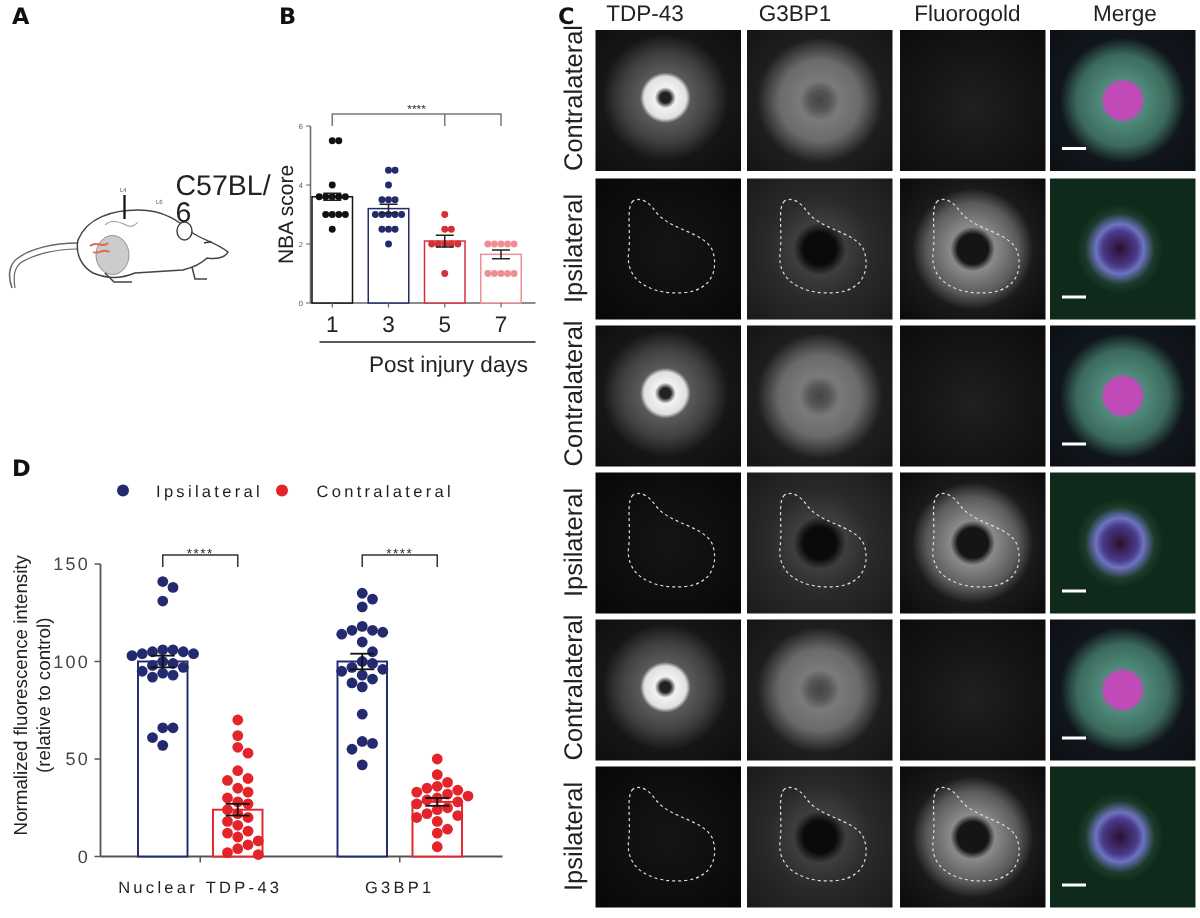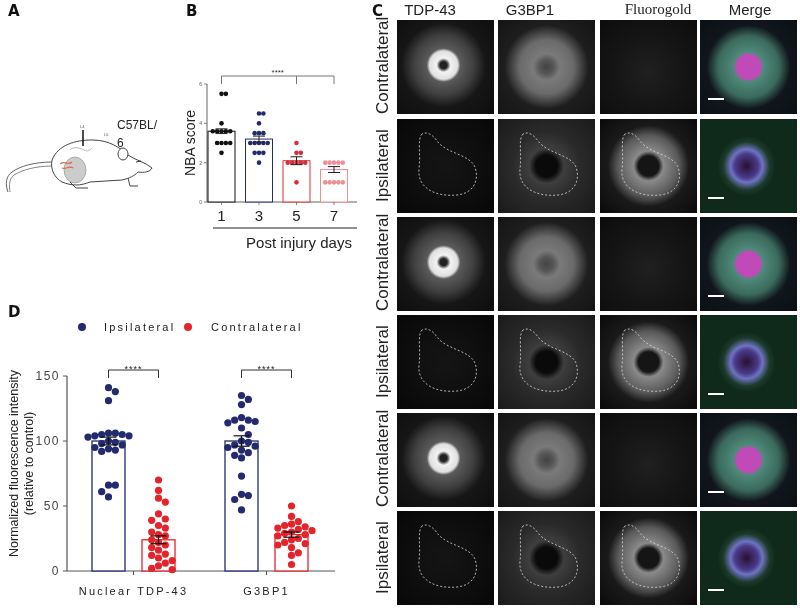--- a/index.html
+++ b/index.html
@@ -34,21 +34,21 @@
 
     <path d="M83,20 L83,36" stroke="#111" stroke-width="1.5"></path>
 
     <path d="M60,54 C65,50 68,56 72,52 M62,58 C66,60 69,55 73,58" fill="none" stroke="#e06a4a" stroke-width="1.3"></path>
 
     <path d="M70,40 C74,36 80,38 84,40 C88,42 90,40 92,38" fill="none" stroke="#999" stroke-width="0.7"></path>
     <text x="80" y="18" font-size="4" fill="#555">L4</text>
     <text x="104" y="26" font-size="4" fill="#555">L6</text>
   </svg>
 </div>
-<div class="abs" style="left:117px;top:116px;font-size:12px;line-height:18px;color:#222;">
+<div class="abs" style="left:117px;top:116px;font-size:19px;line-height:18px;color:#222;">
   <div>C57BL/</div>
   <div>6</div>
 </div>
 
 <div class="panel-letter" style="left:186px;top:2px;">B</div>
 <div class="abs" style="left:175px;top:70px;width:195px;height:190px;">
   <svg id="chartB" width="195" height="190">
       <line x1="32" y1="14" x2="32" y2="132" stroke="#666" stroke-width="1"></line>
       <line x1="32" y1="132" x2="182" y2="132" stroke="#666" stroke-width="1"></line>
       <line x1="29" y1="132" x2="32" y2="132" stroke="#666" stroke-width="0.8"></line>
@@ -143,21 +143,21 @@
       <text x="0" y="0" transform="translate(20,73) rotate(-90)" font-size="14" text-anchor="middle" fill="#222">NBA score</text>
       <line x1="38" y1="158" x2="182" y2="158" stroke="#222" stroke-width="1"></line>
       <text x="124" y="178" font-size="15" text-anchor="middle" fill="#222">Post injury days</text>
     </svg>
 </div>
 
 <div class="panel-letter" style="left:372px;top:2px;">C</div>
 <div id="gridC" class="abs" style="left:0;top:0;width:800px;height:612px;pointer-events:none;">
     <div class="col-head" style="left: 380px; top: 1px; text-align: center;">TDP-43</div>
     <div class="col-head" style="left: 480px; top: 1px;">G3BP1</div>
-    <div class="col-head" style="left: 608px; top: 1px; font-family: Liberation Serif, serif;">Fluorogold</div>
+    <div class="col-head" style="left: 595px; top: 1px;">Fluorogold</div>
     <div class="col-head" style="left: 700px; top: 1px;">Merge</div>
     <div class="row-label" style="top: 20px; height: 94px; line-height: 22px;">Contralateral</div>
     <div class="tile" style="left: 397px; top: 20px; background: radial-gradient(circle at 48% 48%, rgb(34, 34, 34) 0%, rgb(34, 34, 34) 5%, rgb(242, 242, 242) 10%, rgb(224, 224, 224) 20%, rgb(90, 90, 90) 24%, rgb(64, 64, 64) 42%, rgb(22, 22, 22) 60%, rgb(13, 13, 13) 100%);"></div>
     <div class="tile" style="left: 498px; top: 20px; background: radial-gradient(circle, rgb(68, 68, 68) 0%, rgb(85, 85, 85) 10%, rgb(122, 122, 122) 20%, rgb(106, 106, 106) 40%, rgb(30, 30, 30) 62%, rgb(20, 20, 20) 100%);"></div>
     <div class="tile" style="left: 600px; top: 20px; background: radial-gradient(circle at 50% 55%, rgb(32, 32, 32) 0%, rgb(22, 22, 22) 45%, rgb(12, 12, 12) 100%);"></div>
     <div class="tile" style="left: 700px; top: 20px; background: radial-gradient(circle, rgb(192, 74, 184) 0%, rgb(192, 74, 184) 18%, rgb(79, 138, 122) 22%, rgb(59, 106, 92) 45%, rgb(16, 22, 28) 62%, rgb(12, 16, 20) 100%);">
       <div style="position: absolute; left: 8px; bottom: 14px; width: 16px; height: 2px; background: rgb(255, 255, 255);"></div>
     </div>
     <div class="row-label" style="top: 119px; height: 94px; line-height: 22px;">Ipsilateral</div>
     <div class="tile" style="left: 397px; top: 119px; background: radial-gradient(circle, rgb(21, 21, 21) 0%, rgb(13, 13, 13) 60%, rgb(7, 7, 7) 100%);">

